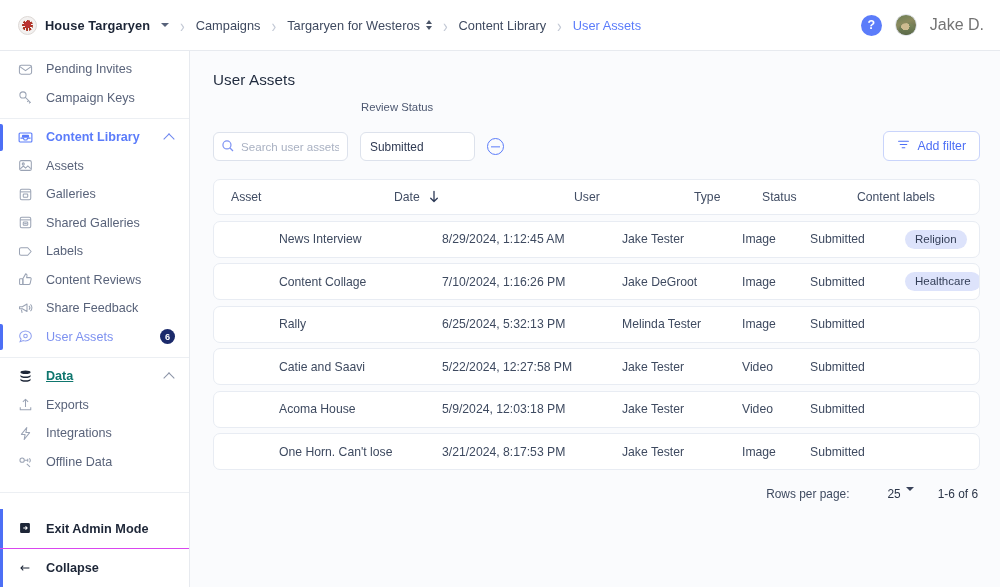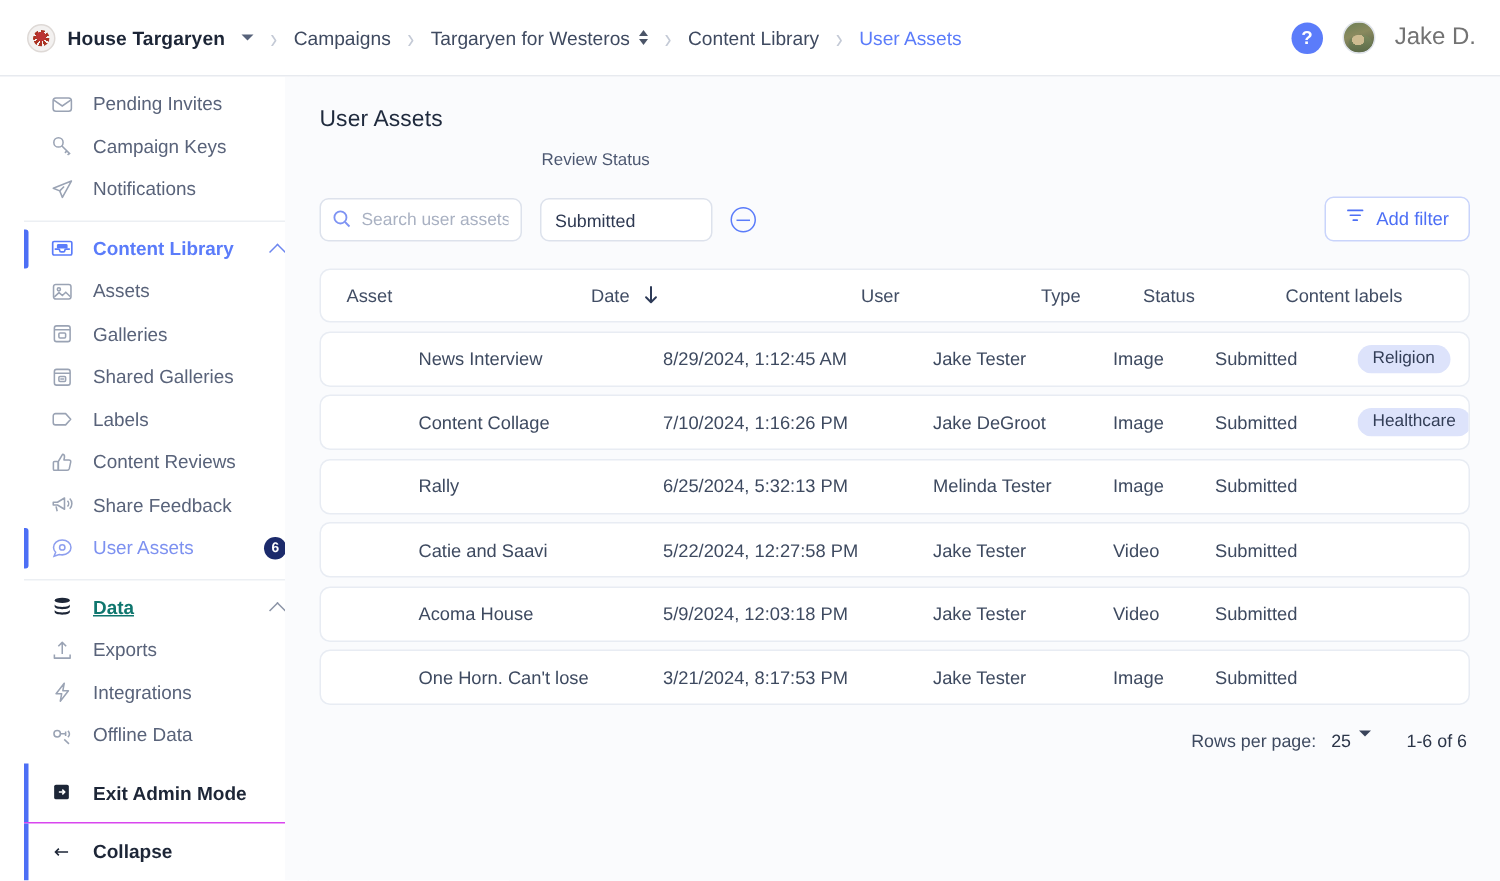--- a/index.html
+++ b/index.html
@@ -81,21 +81,21 @@
   .avatar::after{
     content:""; position:absolute; left:3px; top:8px; width:16px; height:12px;
     background: radial-gradient(ellipse at 40% 30%, #cdbb90 0 30%, transparent 31%),
                 linear-gradient(180deg,#7d8a5e,#5c6a48);
     border-radius: 50% 50% 40% 40%;
   }
   .username { font-size: 16px; color: #737373; }
 
   
   .sidebar {
-    position: absolute; top: 51px; left: 16px; width: 190px; height: 536px;
+    position: absolute; top: 51px; left: 0; width: 190px; height: 536px;
     background: #ffffff; border-right: 1px solid #e7eaef;
     display: flex; flex-direction: column;
   }
   .nav-scroll { flex: 1 1 auto; overflow: hidden; padding-top: 0; }
   .navgroup { border-bottom: 1px solid #eceff3; padding: 4px 0 6px; }
   .navgroup.last { border-bottom: 1px solid #eceff3; padding-bottom: 16px; }
   .navitem {
     display: flex; align-items: center; height: 28.5px;
     padding-left: 18px; gap: 13px; position: relative; cursor: pointer;
   }
@@ -211,21 +211,21 @@
     display: inline-block; background: #dde3fb; color: #333e57;
     font-size: 11.5px; border-radius: 11px; padding: 3px 10px 4px;
   }
 
   
   .pagination {
     display: flex; align-items: center; justify-content: flex-end;
     gap: 10px; padding: 17px 22px 0 0;
   }
   .pg-label { font-size: 11.9px; color: #3e4a60; }
-  .pg-select { display: flex; gap: 5px; cursor: pointer; }
+  .pg-select { display: flex; gap: 5px; cursor: pointer; margin-left: 28px; }
   .pg-val { font-size: 11.9px; color: #2b3548; }
   .pg-caret {
     width: 0; height: 0; border-left: 4px solid transparent; border-right: 4px solid transparent;
     border-top: 4.5px solid #39435a;
   }
   .pg-range { font-size: 11.9px; color: #2b3548; margin-left: 14px; }
 </style>
 </head>
 <body>
 
@@ -273,29 +273,20 @@
         <span class="lbl">Pending Invites</span>
       </div>
       <div class="navitem">
         <span class="ic">
           <svg viewBox="0 0 16 16" width="15" height="15" fill="none" stroke="#9aa3b4" stroke-width="1.1">
             <circle cx="5.3" cy="5.3" r="3.3"></circle>
               <path d="M7.6 7.6l6 6M11.3 11.3l-1.4 1.4M13 13l-1.2 1.2"></path>
           </svg>
         </span>
         <span class="lbl">Campaign Keys</span>
-      </div>
-      <div class="navitem">
-        <span class="ic">
-          <svg viewBox="0 0 16 16" width="15" height="15" fill="none" stroke="#9aa3b4" stroke-width="1.1" stroke-linejoin="round">
-            <path d="M14.5 1.8L1.6 6.9l4.6 1.9 1.9 4.6z"></path>
-              <path d="M6.2 8.8l3.1-3.1"></path>
-          </svg>
-        </span>
-        <span class="lbl">Notifications</span>
       </div>
     </div>
 
     <div class="navgroup">
       <div class="navitem active">
         <span class="ic">
           <svg viewBox="0 0 16 16" width="15" height="15" fill="#5b7cfa">
             <path d="M2.2 3.2h11.6a1 1 0 011 1v7.6a1 1 0 01-1 1H2.2a1 1 0 01-1-1V4.2a1 1 0 011-1zm.4 5.4h2.6a1 1 0 011 1 1 1 0 001 1h1.6a1 1 0 001-1 1 1 0 011-1h2.6" fill="none" stroke="#5b7cfa" stroke-width="1.2"></path>
             <rect x="4.2" y="5" width="7.6" height="3.2" rx="1"></rect>
           </svg>

